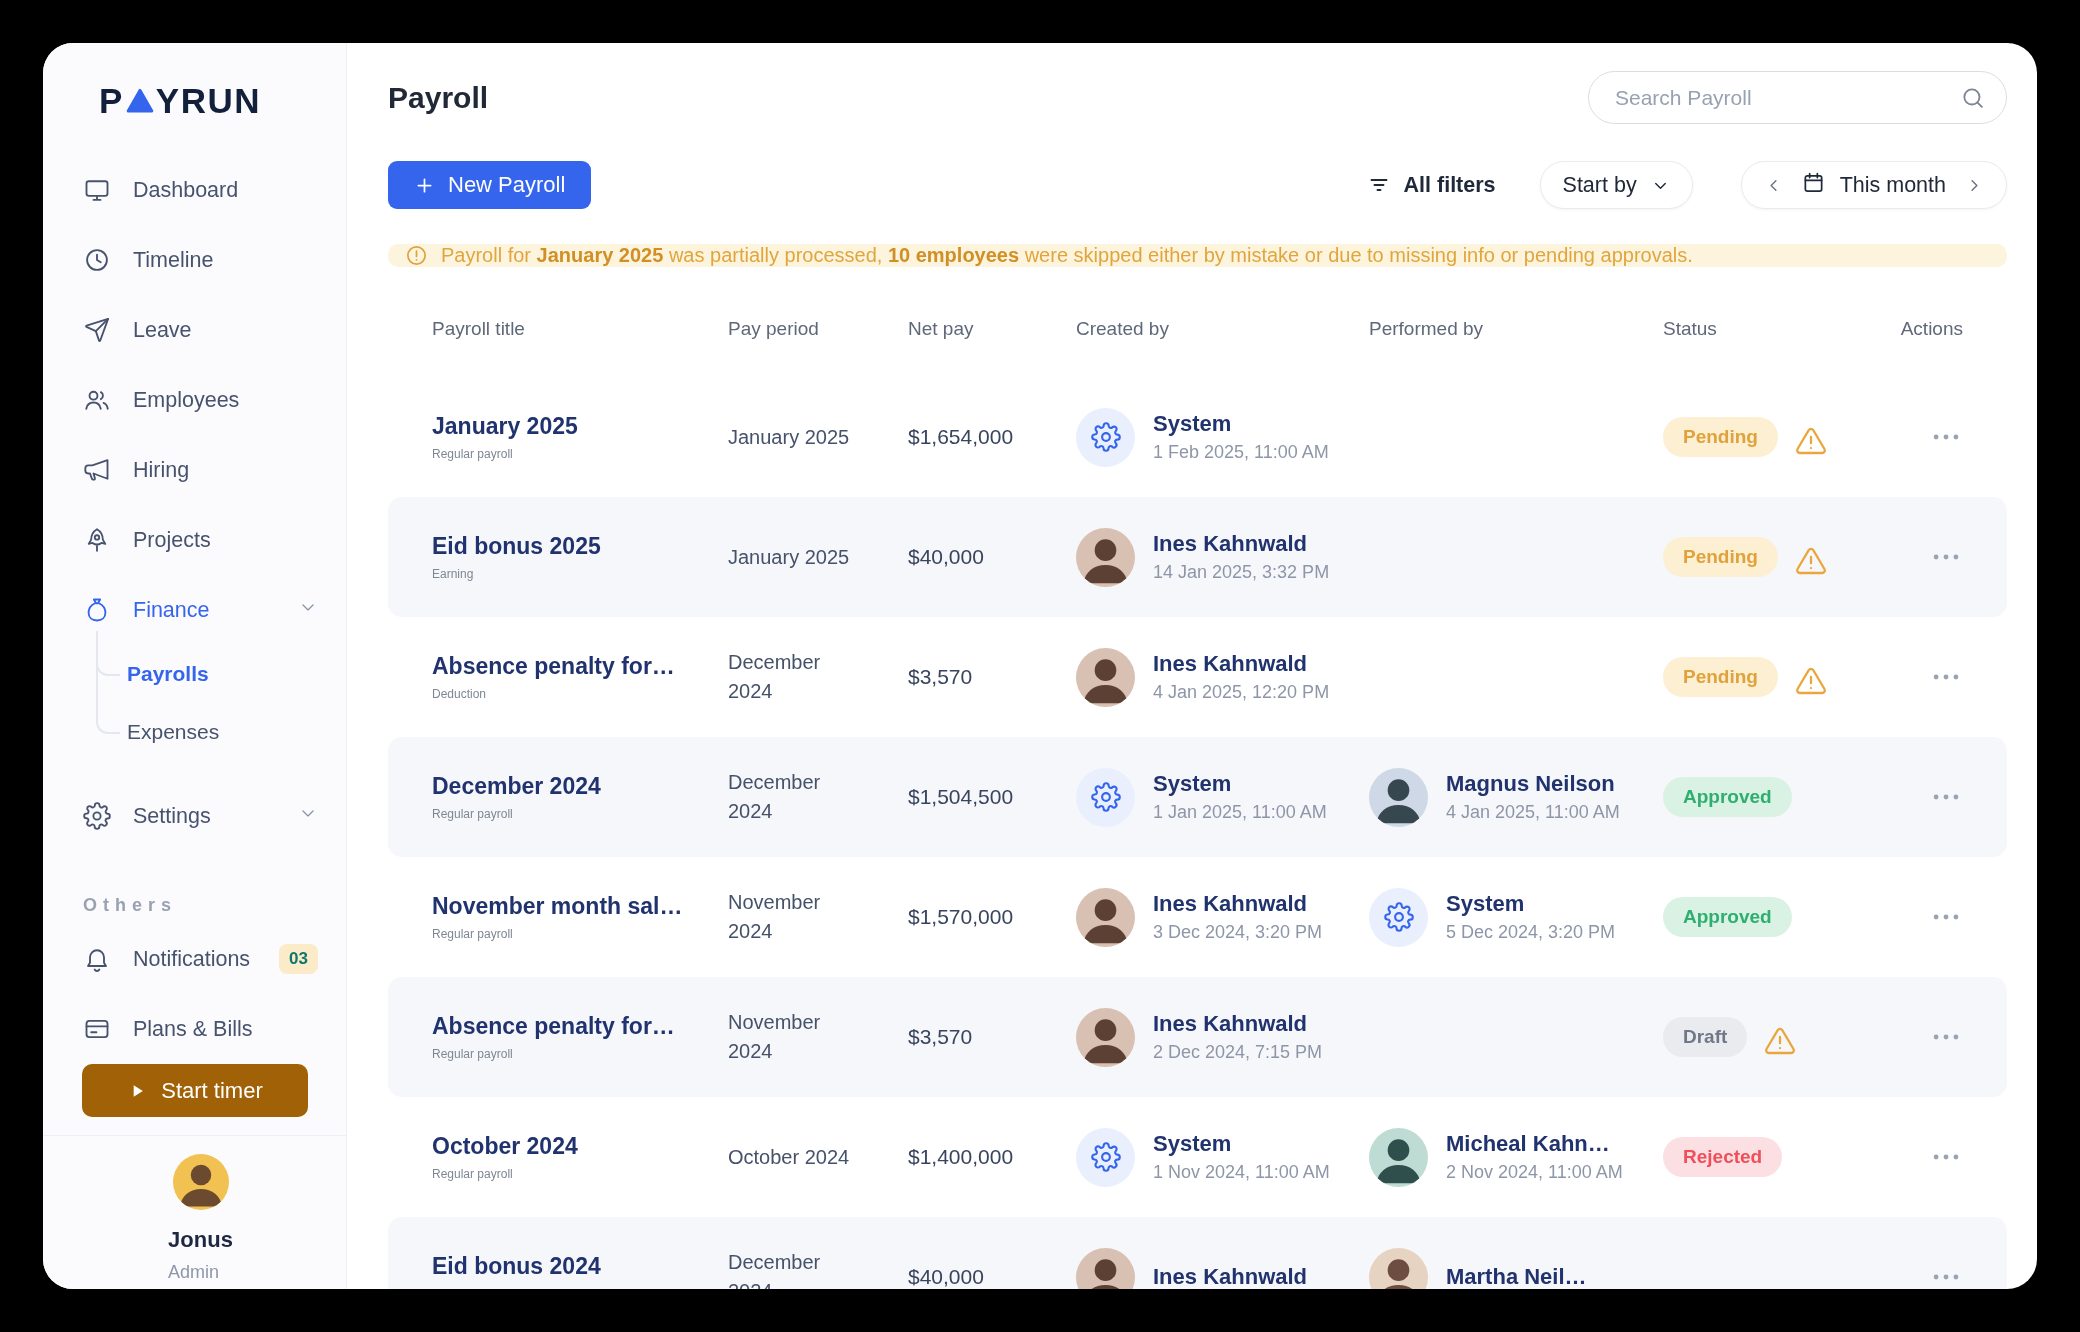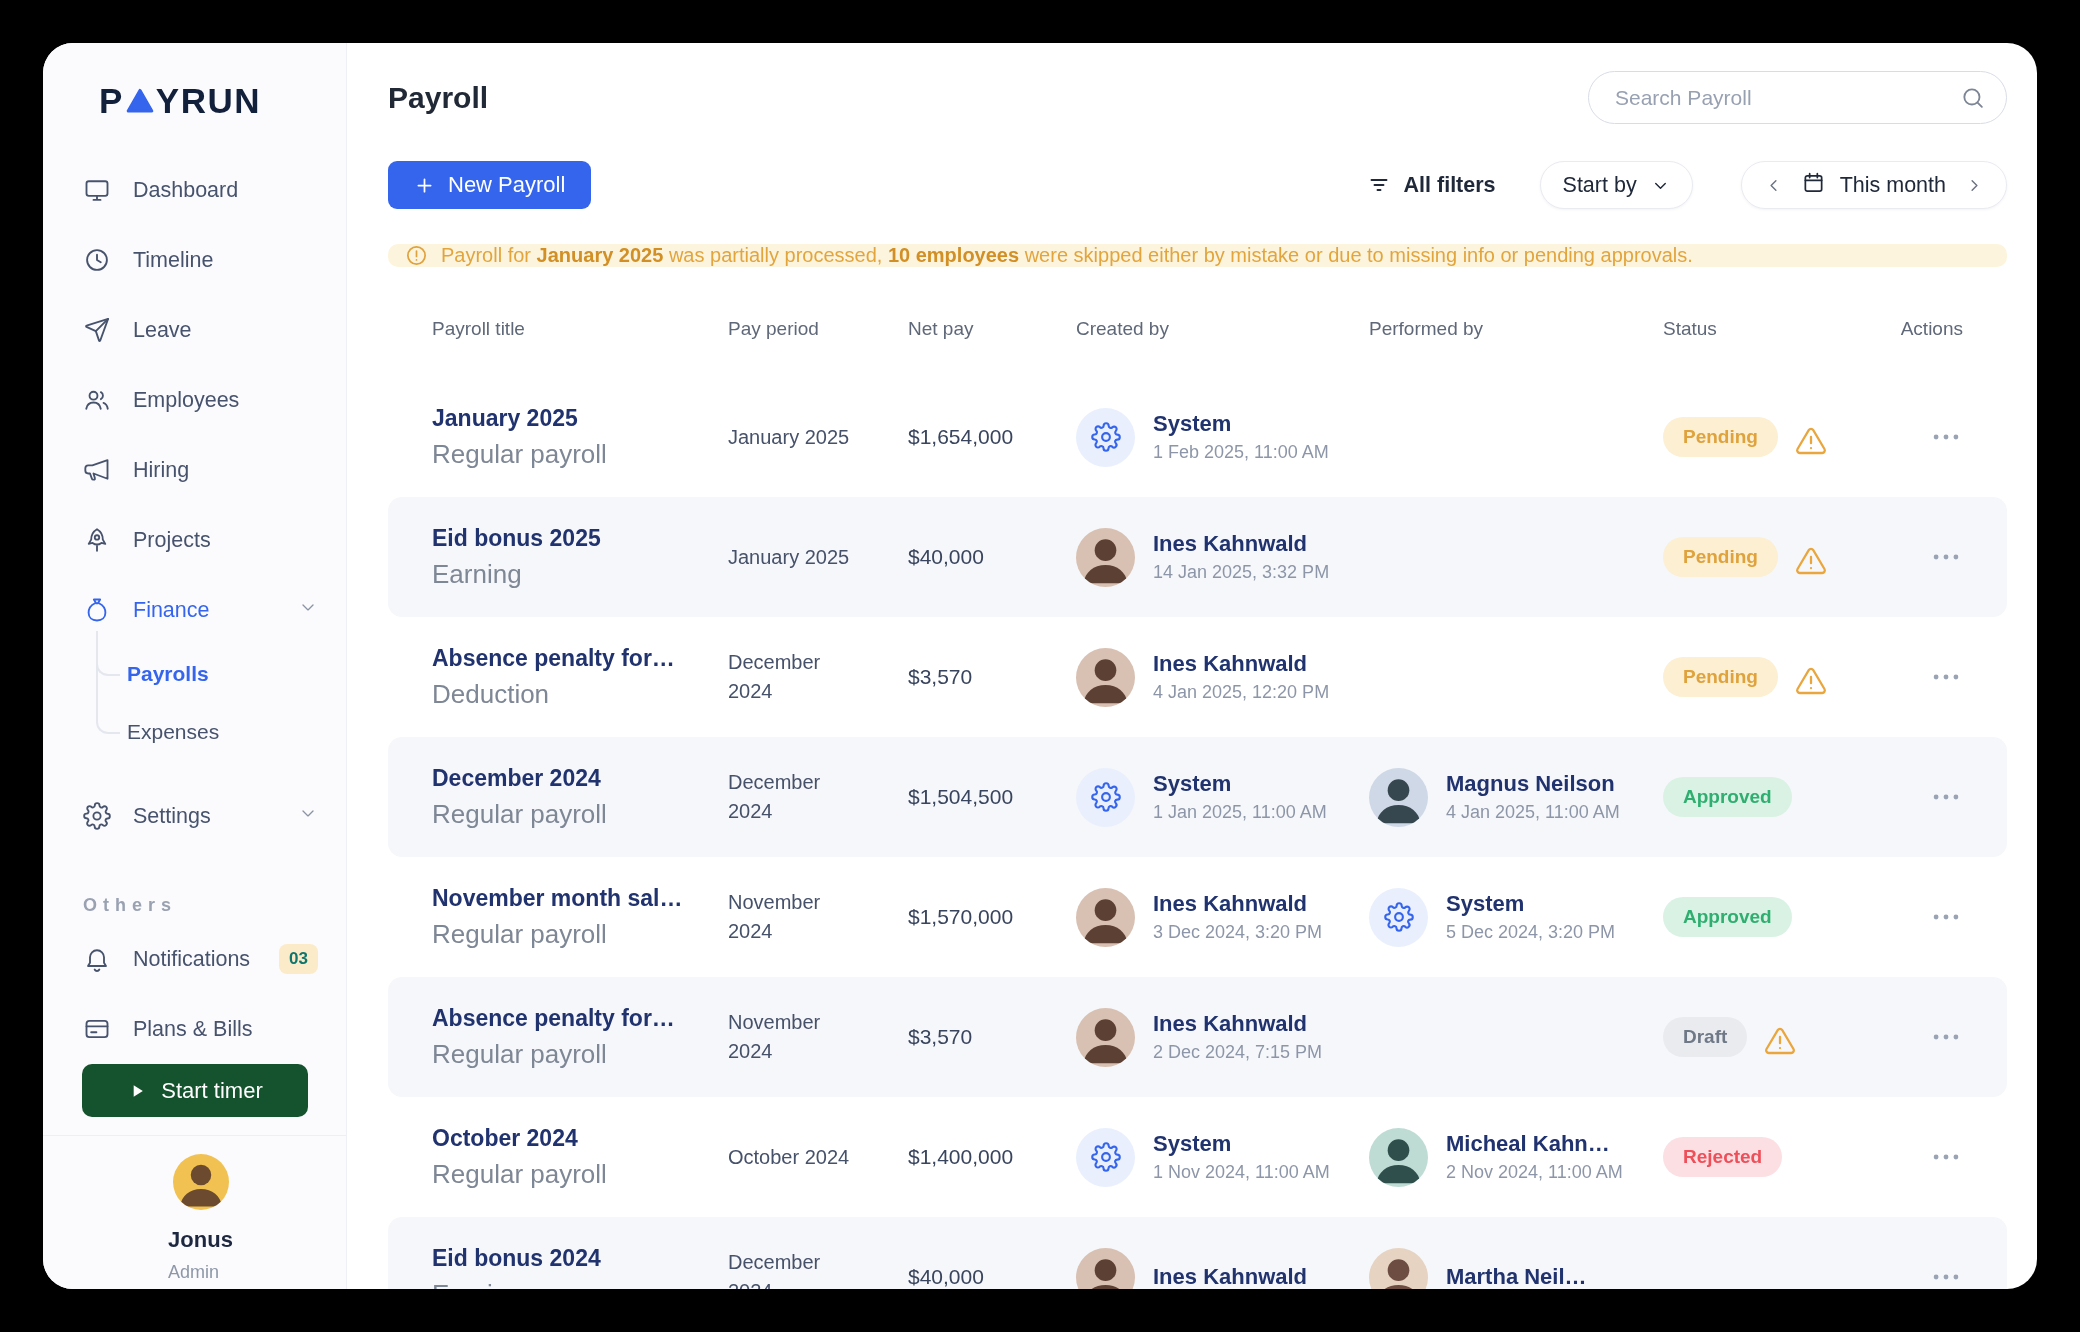--- a/index.html
+++ b/index.html
@@ -62,21 +62,21 @@
     color: #9aa2b2; font-weight: 600;
   }
   .badge {
     margin-left: auto; background: #fcebc9; color: #0f766e;
     font-size: 17px; font-weight: 700; padding: 5px 10px; border-radius: 8px;
   }
 
   .sidebar-bottom { margin-top: auto; padding-bottom: 20px; }
   .start-timer {
     margin: 0 24px 0 39px; height: 53px; width: 226px;
-    background: #14532d; border: none; border-radius: 10px;
+    background: #a16207; border: none; border-radius: 10px;
     color: #fff; font-size: 22px; font-weight: 500; font-family: inherit;
     display: flex; align-items: center; justify-content: center; gap: 14px;
     cursor: pointer;
   }
   .start-timer svg { width: 20px; height: 20px; }
   .profile {
     margin-top: 18px; border-top: 1px solid #edeff4;
     padding: 18px 28px 0 40px;
     display: flex; align-items: center; gap: 17px; cursor: pointer; flex-direction: column;
   }
@@ -144,21 +144,21 @@
   .thead, .trow {
     display: grid;
     grid-template-columns: 296px 180px 168px 293px 294px 225px 1fr;
     align-items: center; padding: 0 44px;
   }
   .thead { height: 96px; font-size: 19px; font-weight: 500; color: #5f6879; }
   .h-actions { justify-self: end; }
   .trow { height: 120px; border-radius: 14px; cursor: pointer; }
   .trow.alt { background: #f6f7fa; }
   .t-title { font-size: 23px; font-weight: 700; color: #21336f; margin-bottom: 7px; }
-  .t-sub { font-size: 26px; color: #7e8795; }
+  .t-sub { font-size: 12px; color: #7e8795; }
   .c-period { font-size: 20px; color: #46516a; max-width: 132px; line-height: 1.45; }
   .c-net { font-size: 21px; color: #39455e; font-weight: 500; }
   .c-person { display: flex; align-items: center; gap: 18px; min-width: 0; }
   .pcol { display: flex; flex-direction: column; gap: 5px; min-width: 0; }
   .pname { font-size: 22px; font-weight: 700; color: #21336f; white-space: nowrap; }
   .ptime { font-size: 18px; color: #8d96a8; white-space: nowrap; }
   .c-status { display: flex; align-items: flex-end; gap: 17px; }
   .pill { font-size: 19px; font-weight: 600; padding: 9px 20px; border-radius: 999px; white-space: nowrap; }
   .pill.pending  { background: #fcefd2; color: #dfa23c; }
   .pill.approved { background: #d9f2e4; color: #2fae70; }

